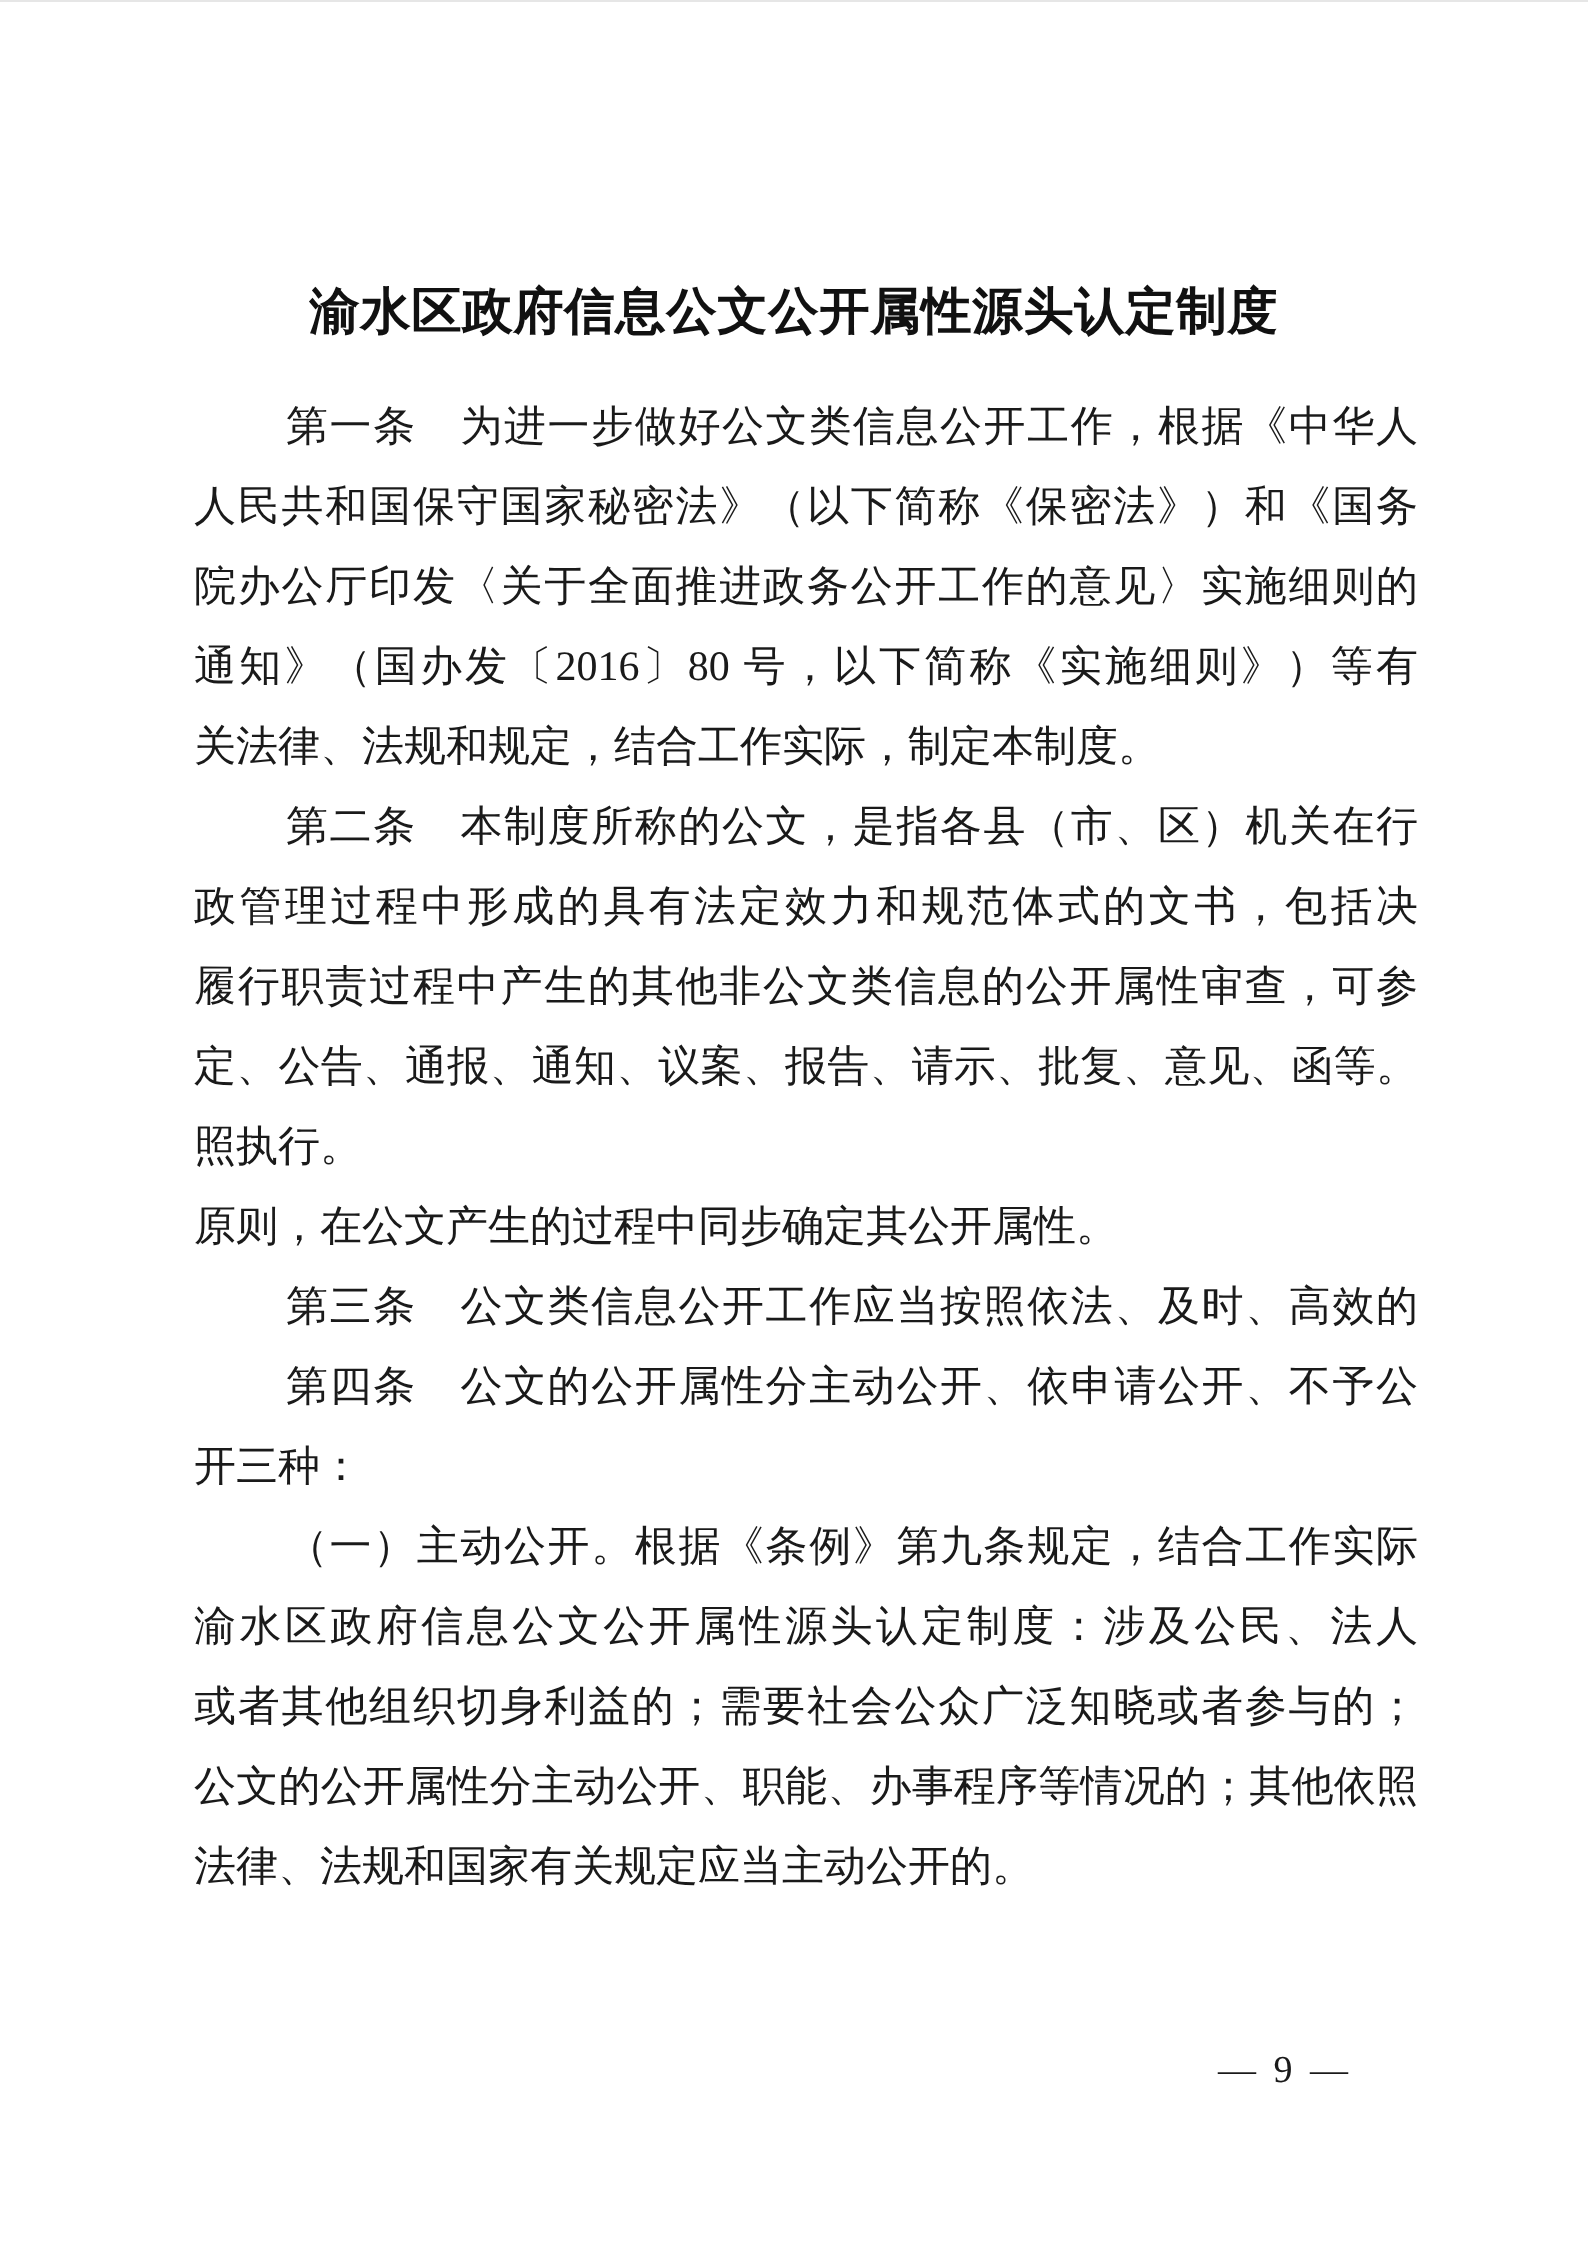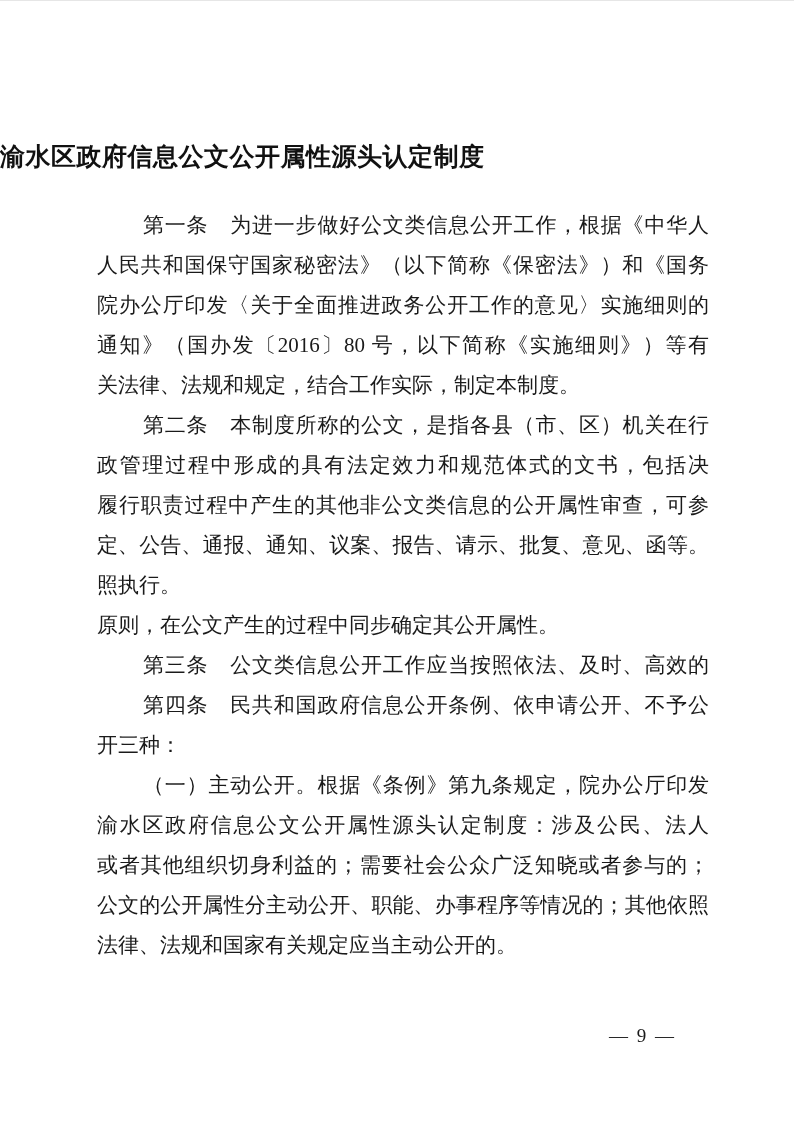--- a/index.html
+++ b/index.html
@@ -10,30 +10,31 @@
     margin:0 auto;
     overflow:hidden;
     border-top:1px solid #e6e6e6;
     box-sizing:border-box;
   }
   .doc-title{
     position:absolute;
     top:136px;left:0;
     width:794px;
     margin:0;
+    text-align:center;
     font-family:"Liberation Sans","DejaVu Sans",sans-serif;
     font-weight:700;
     font-size:25px;
     letter-spacing:0.5px;
     color:#111111;
     line-height:38px;
   }
   .doc-body{
     position:absolute;
-    top:204px;left:97px;
+    top:192px;left:97px;
     width:612px;
   }
   .para{margin:0;padding:0;}
   .line{
     margin:0;padding:0;
     height:40px;
     line-height:40px;
     font-size:21px;
     color:#1a1a1a;
     font-family:"Liberation Serif","DejaVu Serif",serif;
@@ -83,26 +84,26 @@
       <p class="line just">定、公告、通报、通知、议案、报告、请示、批复、意见、函等。</p>
       <p class="line">照执行。</p>
     </div>
 
     <div class="para">
       <p class="line">原则，在公文产生的过程中同步确定其公开属性。</p>
       <p class="line just indent">第三条　公文类信息公开工作应当按照依法、及时、高效的</p>
     </div>
 
     <div class="para">
-      <p class="line just indent">第四条　民共和国政府信息公开条例、依申请公开、不予公</p>
+      <p class="line just indent">第四条　公文的公开属性分主动公开、依申请公开、不予公</p>
       <p class="line">开三种：</p>
     </div>
 
     <div class="para">
-      <p class="line just indent">（一）主动公开。根据《条例》第九条规定，院办公厅印发</p>
+      <p class="line just indent">（一）主动公开。根据《条例》第九条规定，结合工作实际</p>
       <p class="line just">渝水区政府信息公文公开属性源头认定制度：涉及公民、法人</p>
       <p class="line just">或者其他组织切身利益的；需要社会公众广泛知晓或者参与的；</p>
       <p class="line just">公文的公开属性分主动公开、职能、办事程序等情况的；其他依照</p>
       <p class="line">法律、法规和国家有关规定应当主动公开的。</p>
     </div>
 
   </div>
 
   <div class="page-number">— 9 —</div>
 

